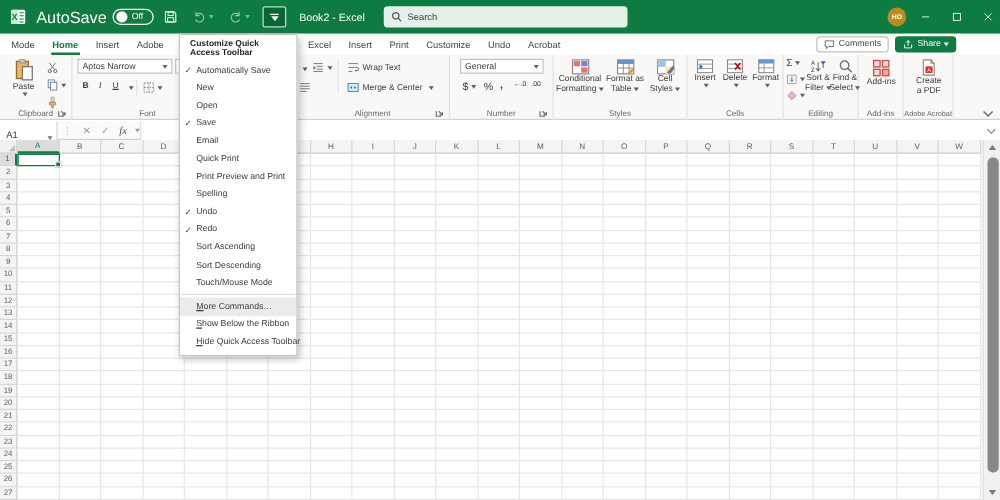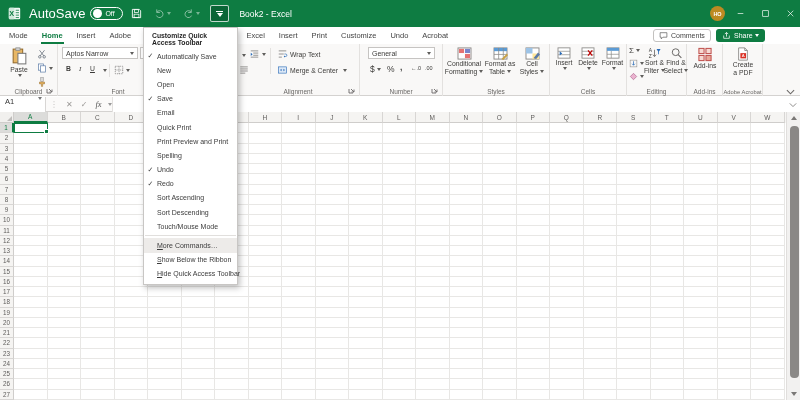--- a/index.html
+++ b/index.html
@@ -64,21 +64,21 @@
     border-top:3px solid #5f5e5c; margin-left:2px; }
   .combo { position:absolute; background:#fff; border:1px solid #c6c4c2; display:flex;
     align-items:center; font-size:7px; color:#3c3b39; padding:0 3px; }
   .combo .da { margin-left:auto; }
   .vdiv { position:absolute; width:1px; background:#E3E1DF; }
   .glyph { font-size:8.5px; color:#3c3b39; }
   
   #formula-bar { position:absolute; left:0; top:97px; width:800px; height:15px; background:#FBFAF9;
     border-bottom:1px solid #D4D2D0; display:flex; align-items:center; }
   #name-box { width:46px; height:15px; background:#fff; border-right:1px solid #D8D6D4;
-    display:flex; align-items:flex-start; font-size:7.5px; color:#333; padding-left:5px; }
+    display:flex; align-items:flex-end; font-size:7.5px; color:#333; padding-left:5px; }
   #name-box .da { margin-left:auto; margin-right:3px; border-top-color:#777; }
   .fb-btn { font-size:8px; color:#9a9896; padding:0 4px; }
   #fx-label { font-style:italic; font-family:"Liberation Serif", serif; color:#555; font-size:8.5px; }
   #formula-input { flex:1; height:15px; background:#fff; border-left:1px solid #E3E1DF; }
   #fb-expand { position:absolute; right:3px; top:4px; width:8px; height:8px; }
   
   #sheet { position:absolute; left:0; top:112px; width:786px; height:288px; background:#fff;
     overflow:hidden; }
   #col-headers { display:flex; height:11px; background:#F5F4F2; }
   .corner { width:14px; height:11px; border-right:1px solid #CFCDCB; border-bottom:1px solid #CFCDCB;
@@ -153,20 +153,27 @@
       <path d="M12 6 A5 5 0 1 0 12.5 11" fill="none" stroke="#fff" stroke-width="1.3"></path>
       <path d="M12 2 L12 6.5 L7.5 6.5" fill="none" stroke="#fff" stroke-width="1.3"></path>
     </svg>
     <span class="mini-caret"></span>
   </div>
   <div id="qat-btn">
     <div class="bar"></div>
     <div class="tri"></div>
   </div>
   <span id="doc-title">Book2 - Excel</span>
+  <div id="search-box">
+    <svg width="9" height="9" viewBox="0 0 16 16">
+      <circle cx="6.5" cy="6.5" r="4.5" fill="none" stroke="#3a3a3a" stroke-width="1.5"></circle>
+      <path d="M10 10 L14 14" stroke="#3a3a3a" stroke-width="1.5"></path>
+    </svg>
+    <span>Search</span>
+  </div>
   <div id="avatar">HO</div>
   <div class="win-btn" style="left:728px;">
     <svg width="9" height="9" viewBox="0 0 16 16">
         <path d="M3 8h10" stroke="#fff" stroke-width="1.2"></path>
       </svg>
   </div>
   <div class="win-btn" style="left:753px;">
     <svg width="9" height="9" viewBox="0 0 16 16">
         <rect x="3" y="3" width="10" height="10" fill="none" stroke="#fff" stroke-width="1.2"></rect>
       </svg>

